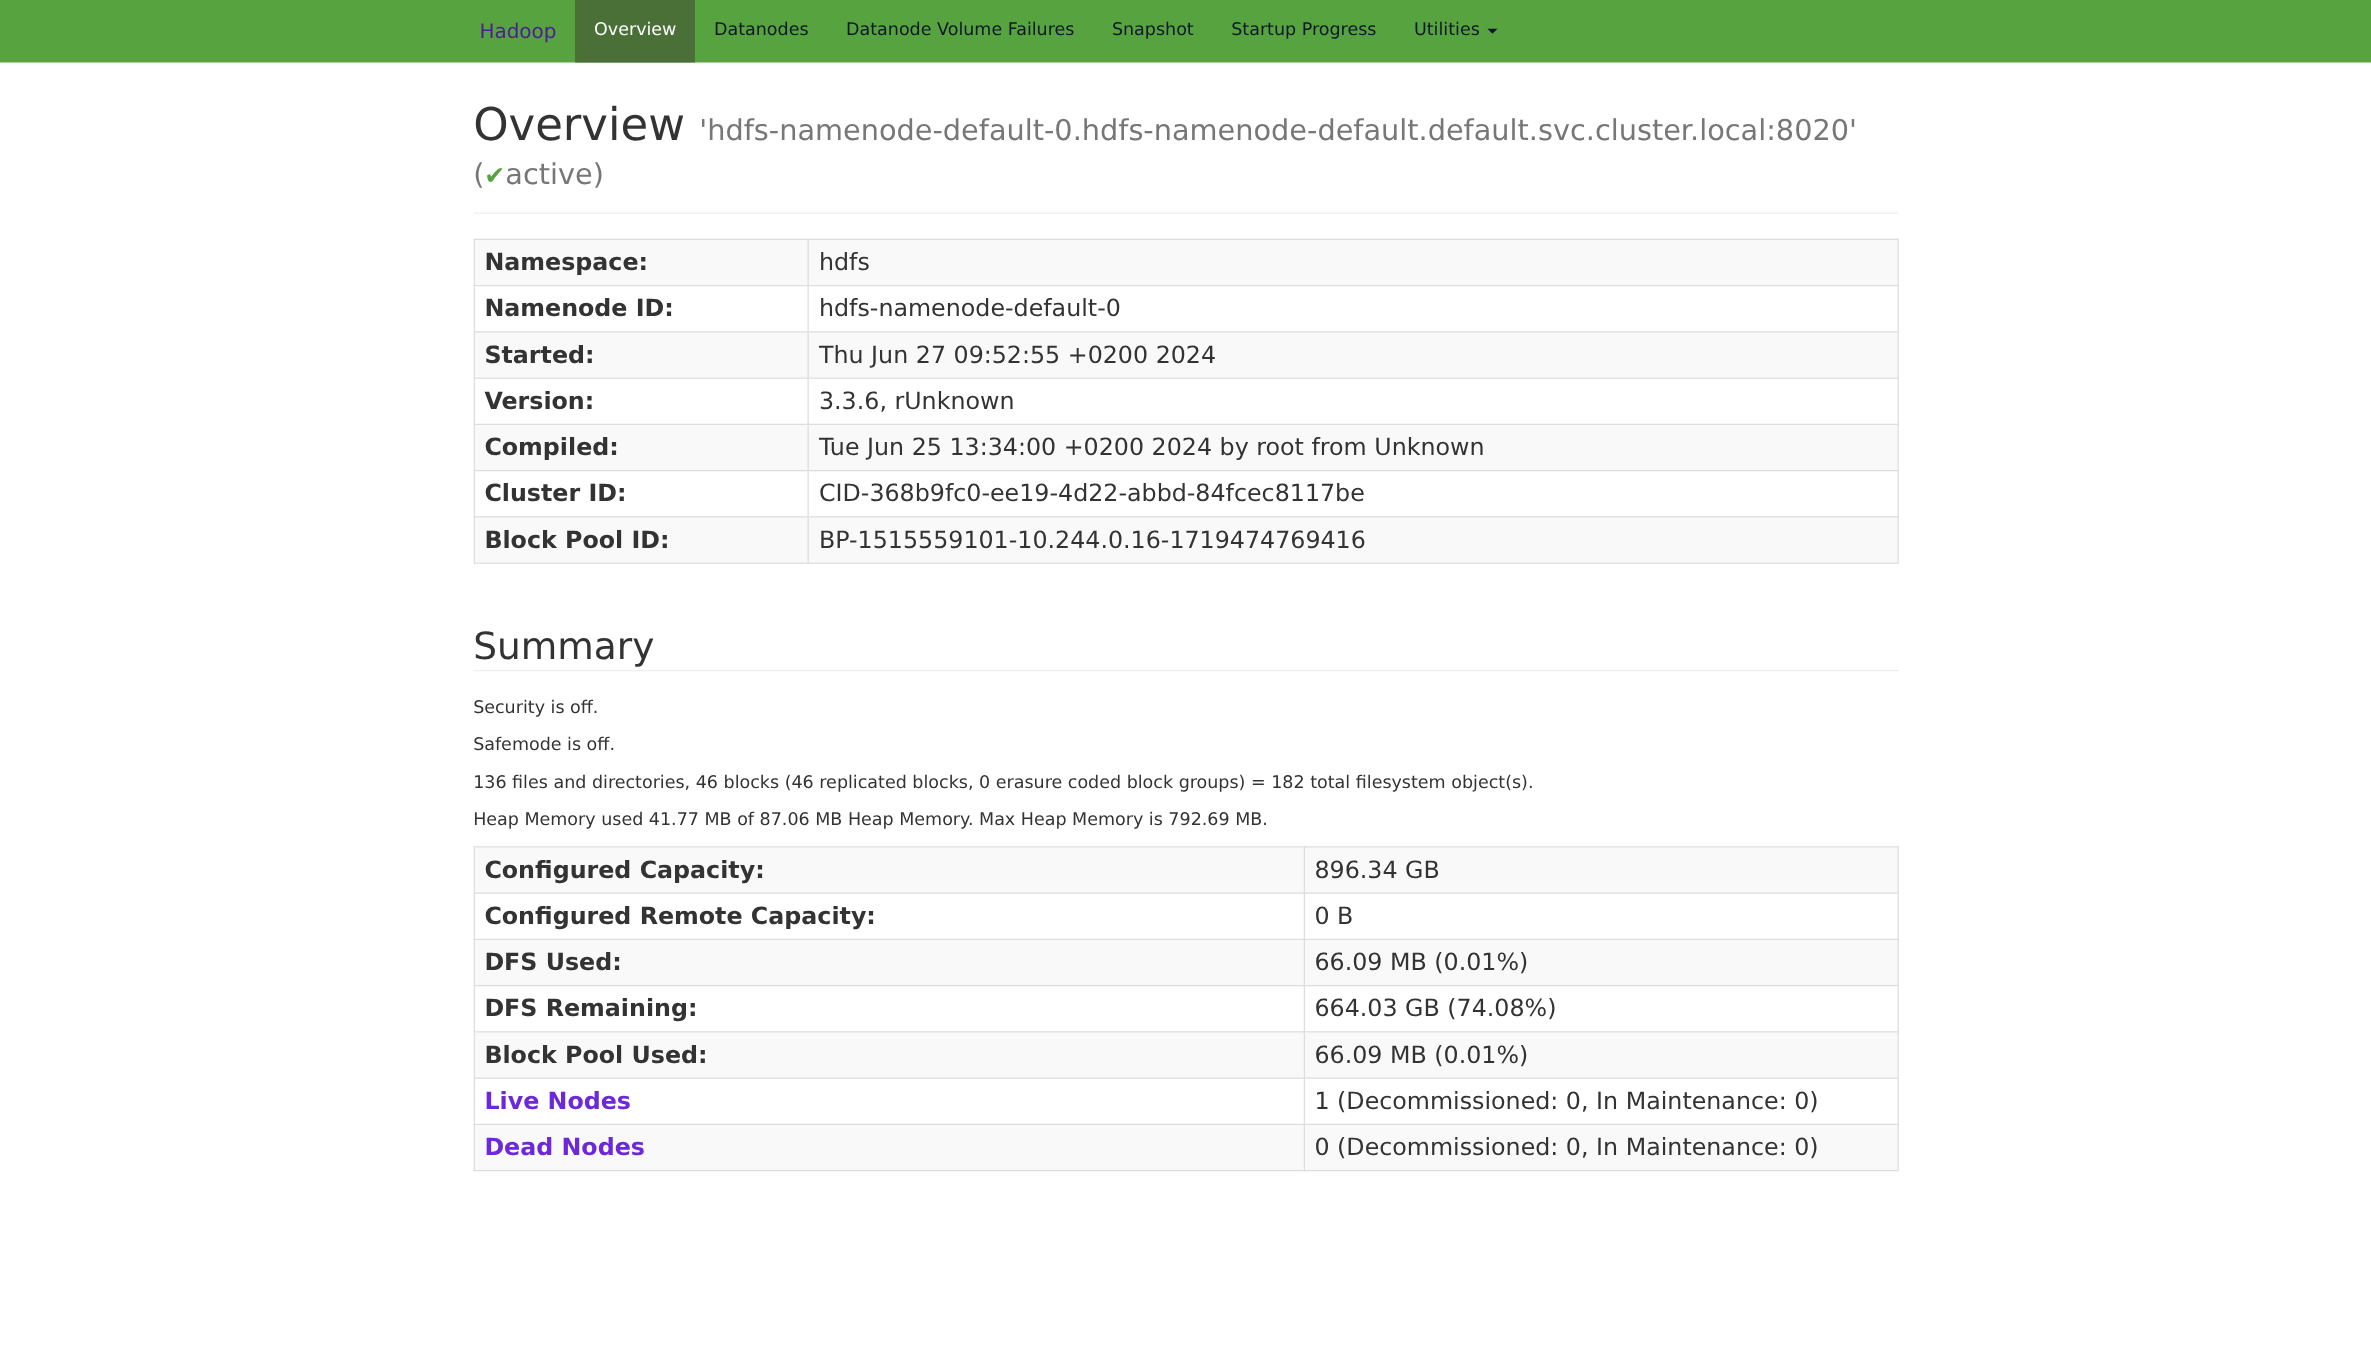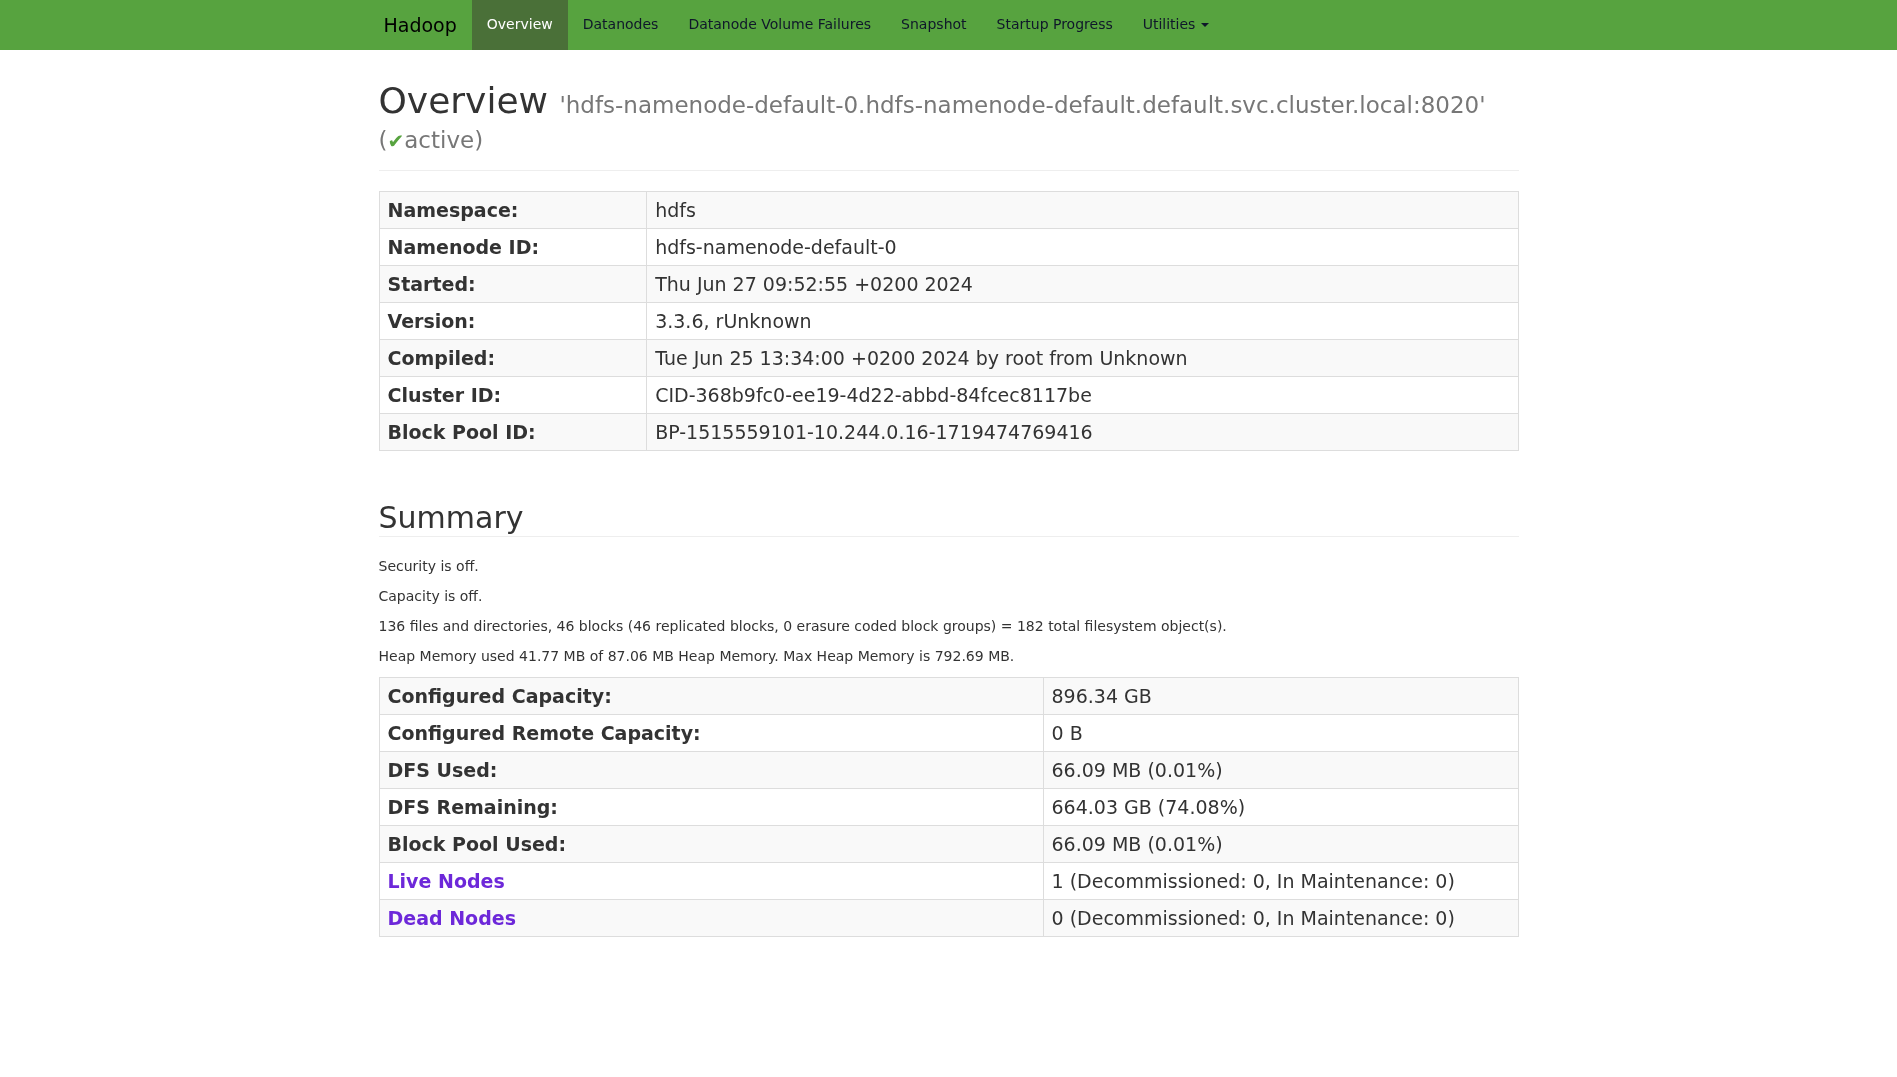--- a/index.html
+++ b/index.html
@@ -6,21 +6,21 @@
   html,body { margin:0; padding:0; }
   body {
     width:1897px; height:1077px; overflow:hidden;
     background:#fff; color:#333;
     font-family:"DejaVu Sans","Liberation Sans",sans-serif;
     font-size:14px; line-height:1.42857;
   }
   
   .navbar { width:100%; height:50px; background:#57a33f; }
   .navbar-inner { width:1170px; margin:0 auto; padding:0 15px; height:50px; display:flex; align-items:stretch; }
-  .brand { color:#000000; font-size:19px; line-height:50px; padding:0 15px 0 5px; text-decoration:none; cursor:pointer; }
+  .brand { color:#4c1d95; font-size:16px; line-height:50px; padding:0 15px 0 5px; text-decoration:none; cursor:pointer; }
   .nav { display:flex; list-style:none; margin:0; padding:0; }
   .nav li { display:flex; align-items:center; padding:0 15px; color:#0f172a; cursor:pointer; height:50px; }
   .nav li.active { background:#4a7038; color:#fff; }
   .caret { display:inline-block; width:0; height:0; margin-left:6px; vertical-align:middle;
            border-top:4px solid currentColor; border-right:4px solid transparent; border-left:4px solid transparent; }
   
   .container { width:1170px; margin:0 auto; padding:0 15px; }
   .page-header { border-bottom:1px solid #eee; }
   .page-header.first { margin:30px 0 20px; padding-bottom:16px; }
   .page-header.second { margin:50px 0 20px; padding-bottom:1px; }
@@ -128,21 +128,21 @@
   </table>
 
   <div class="page-header second">
     <h2>Summary</h2>
   </div>
 
   <div>
 
       <p class="summary-line">Security is off.</p>
 
-      <p class="summary-line">Capacity is off.</p>
+      <p class="summary-line">Safemode is off.</p>
 
       <p class="summary-line">136 files and directories, 46 blocks (46 replicated blocks, 0 erasure coded block groups) = 182 total filesystem object(s).</p>
 
       <p class="summary-line">Heap Memory used 41.77 MB of 87.06 MB Heap Memory. Max Heap Memory is 792.69 MB.</p>
 
     </div>
 
   <table class="kv-summary">
     <tbody>
 

